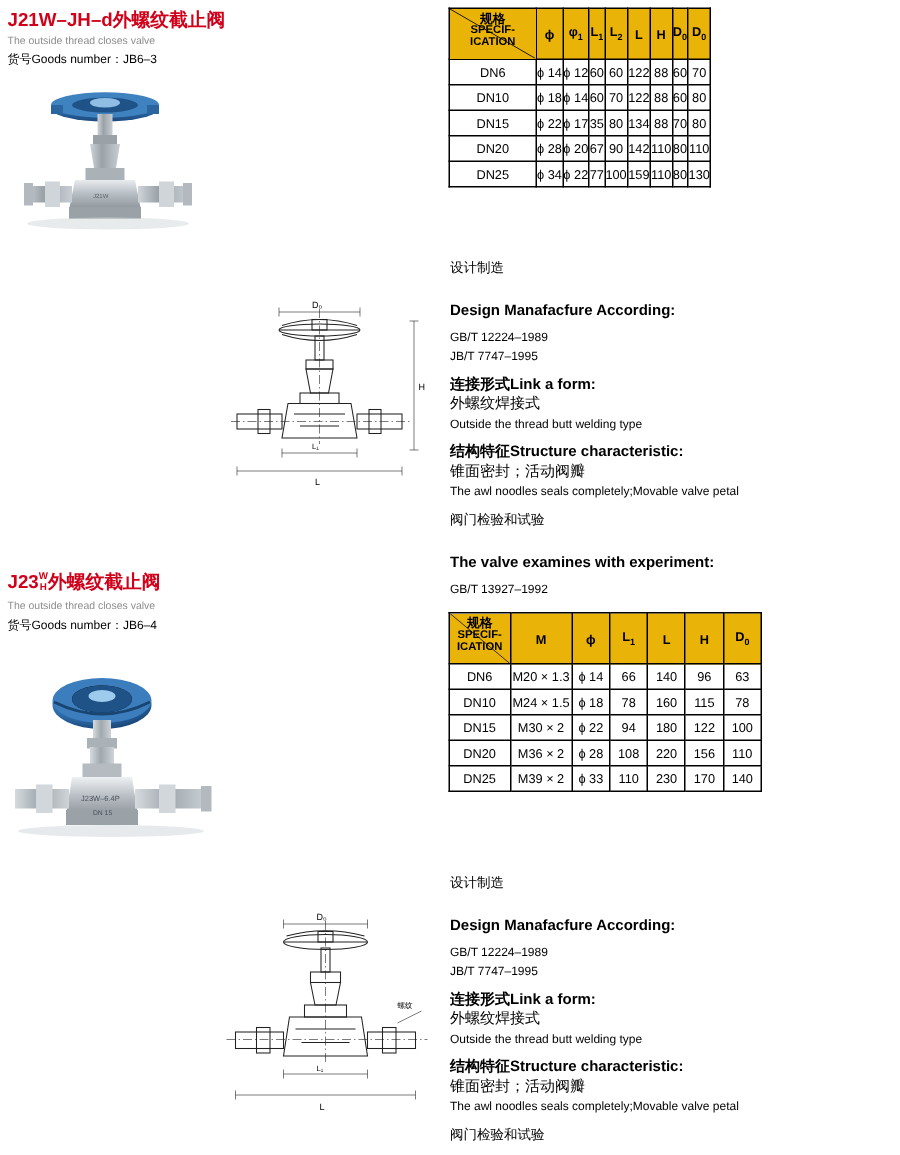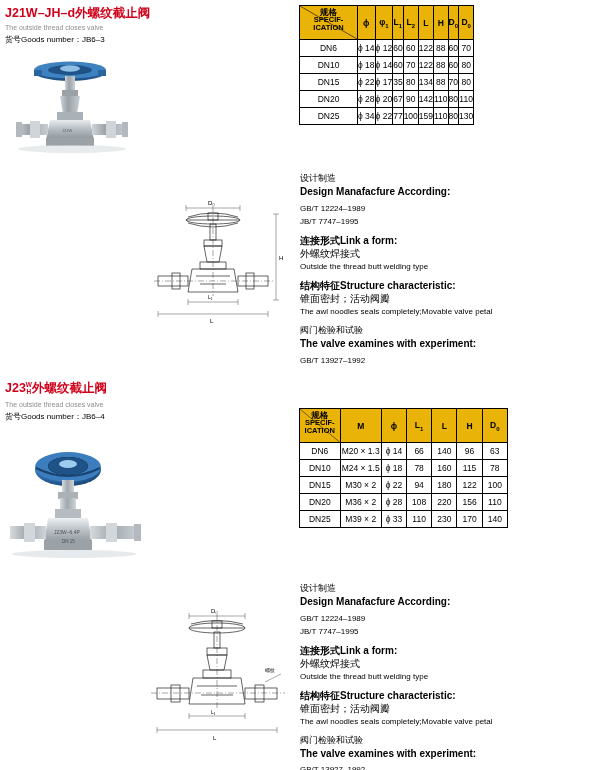--- a/index.html
+++ b/index.html
@@ -81,21 +81,21 @@
   }
   .spec-head-cell .diag {
     position:absolute; left:0; top:0; width:100%; height:100%;
   }
   td.dn { font-weight:normal; }
   .sub { font-size:6px; vertical-align:sub; }
 
   
   .txtblock { font-size:8px; line-height:11px; }
   .txtblock .cn-h { font-size:9px; font-weight:normal; margin-top:5px; }
-  .txtblock .en-h { font-size:10px; font-weight:bold; margin-top:2px; }
+  .txtblock .en-h { font-size:10px; font-weight:bold; margin-top:18px; }
   .txtblock .ln { font-size:8px; margin-top:2px; }
   .txtblock .cnsmall { font-size:10px; }
 
   
   .photo { position:absolute; }
   .photo svg { display:block; }
 
   
   .drawing { position:absolute; }
   .drawing svg { display:block; }

